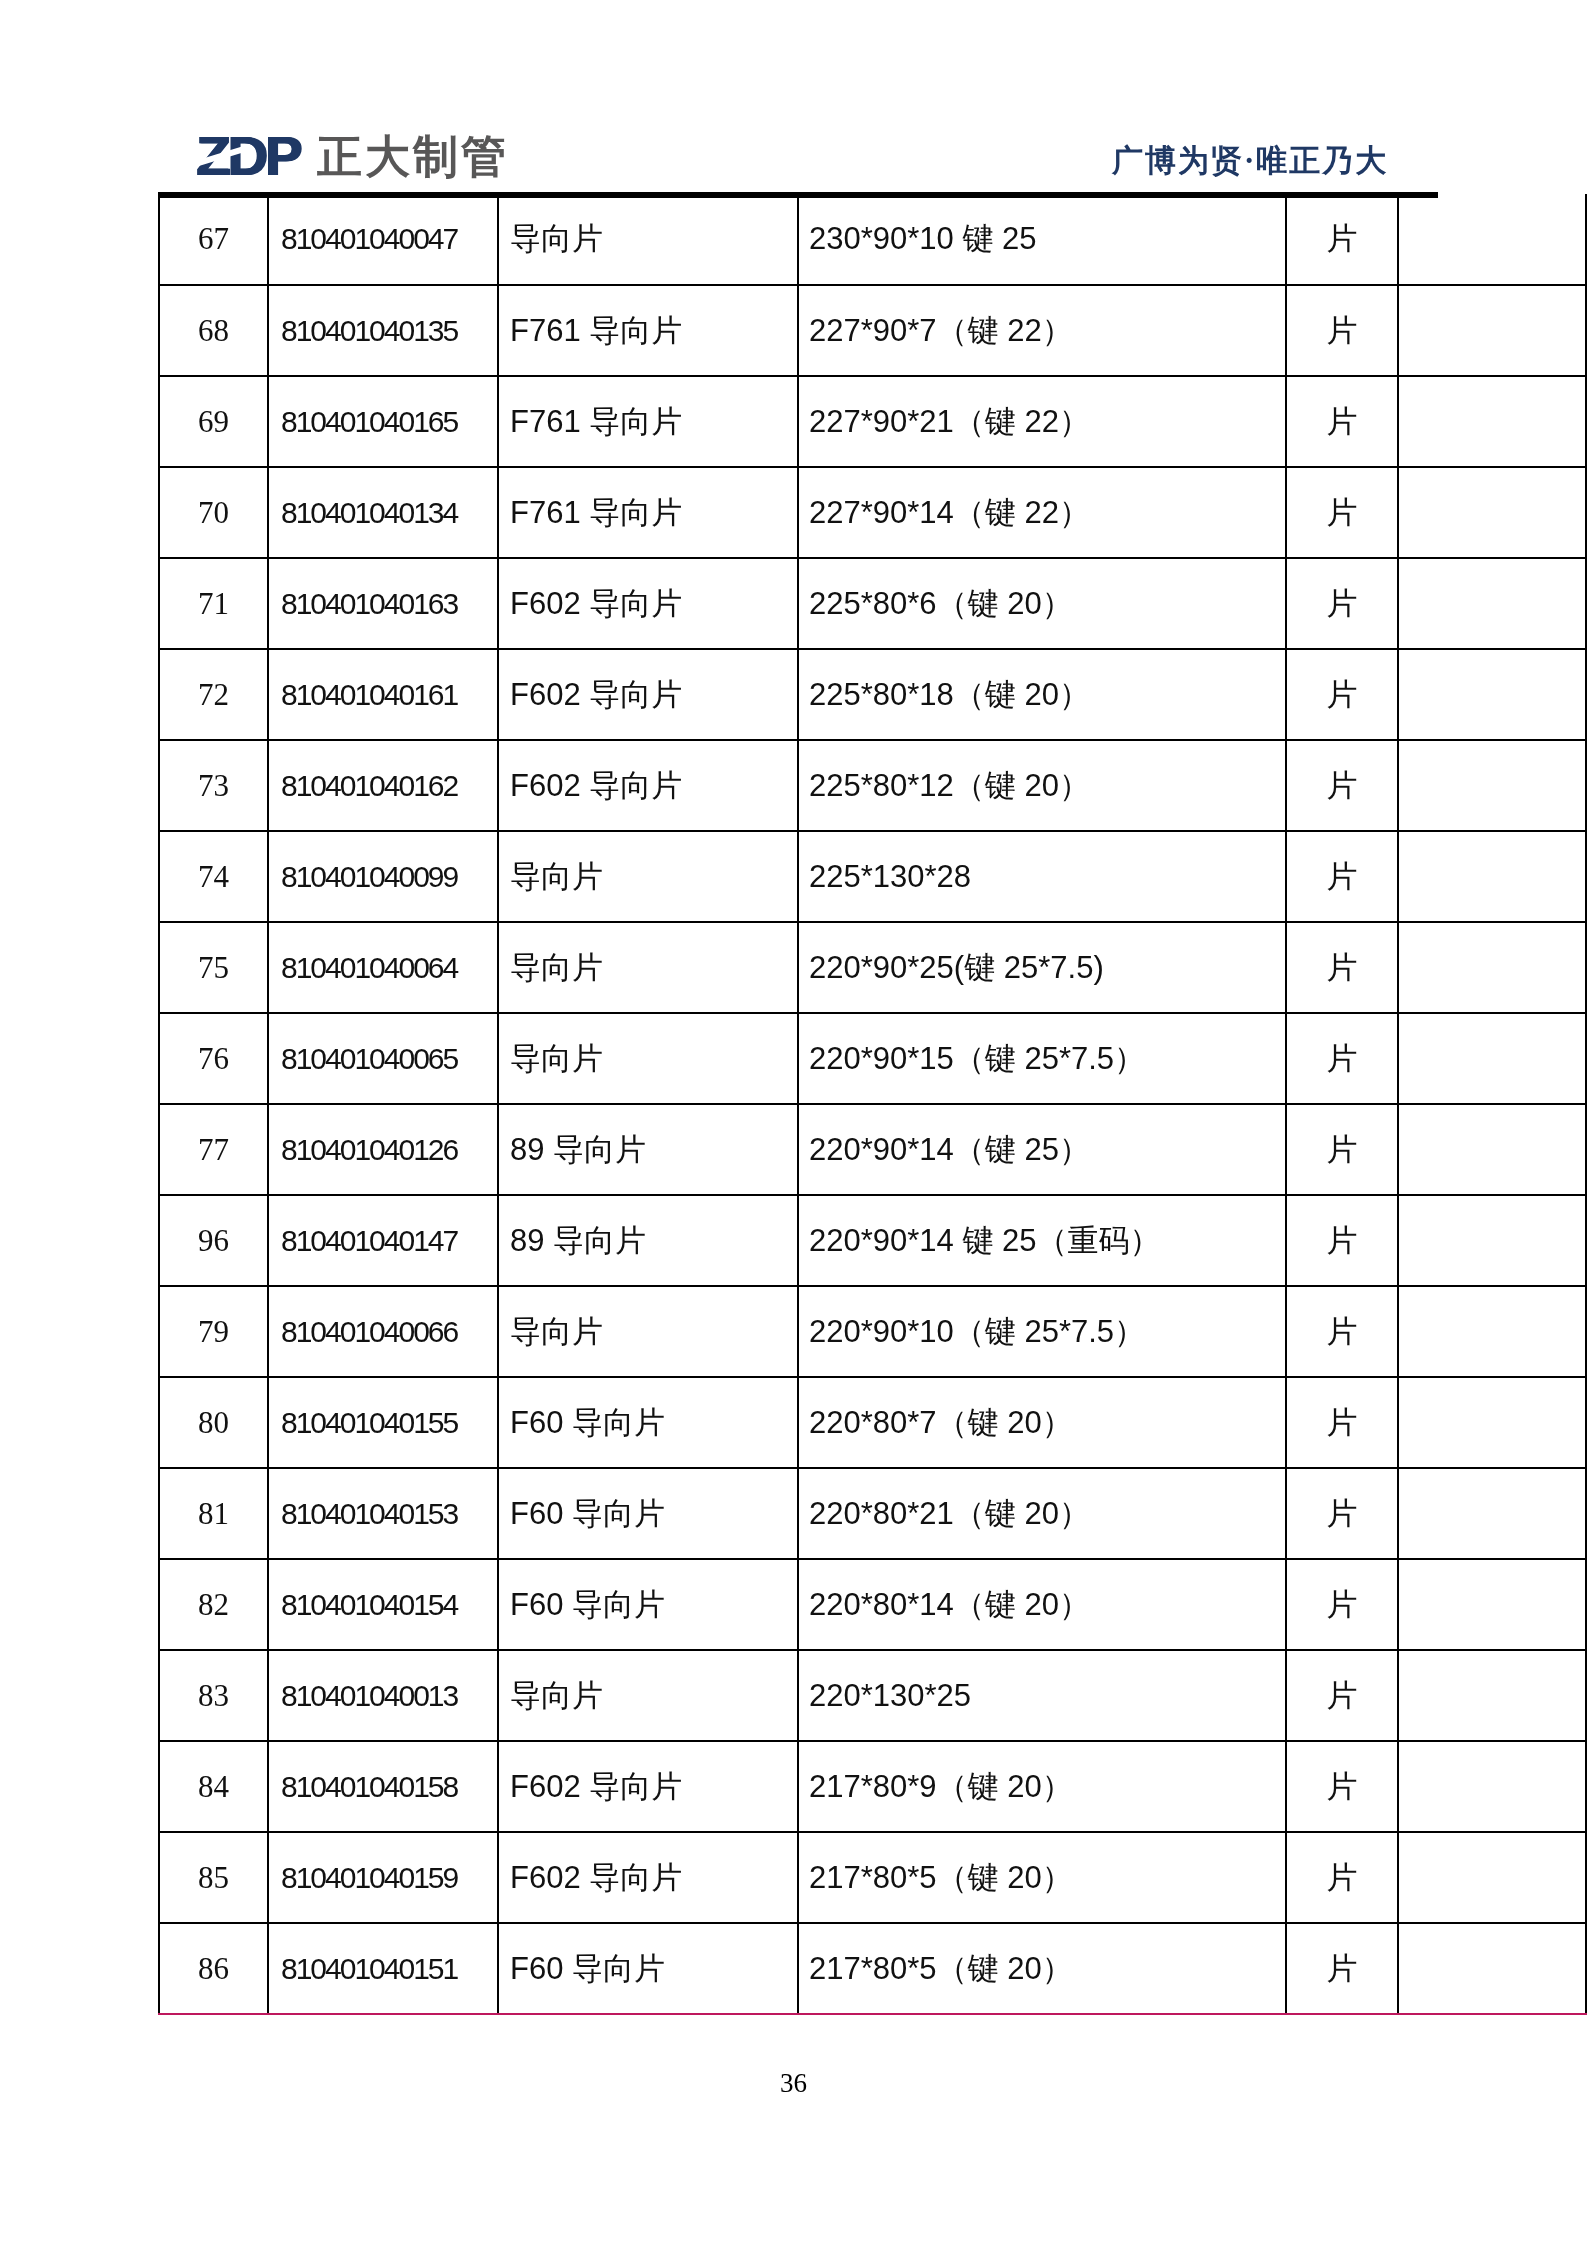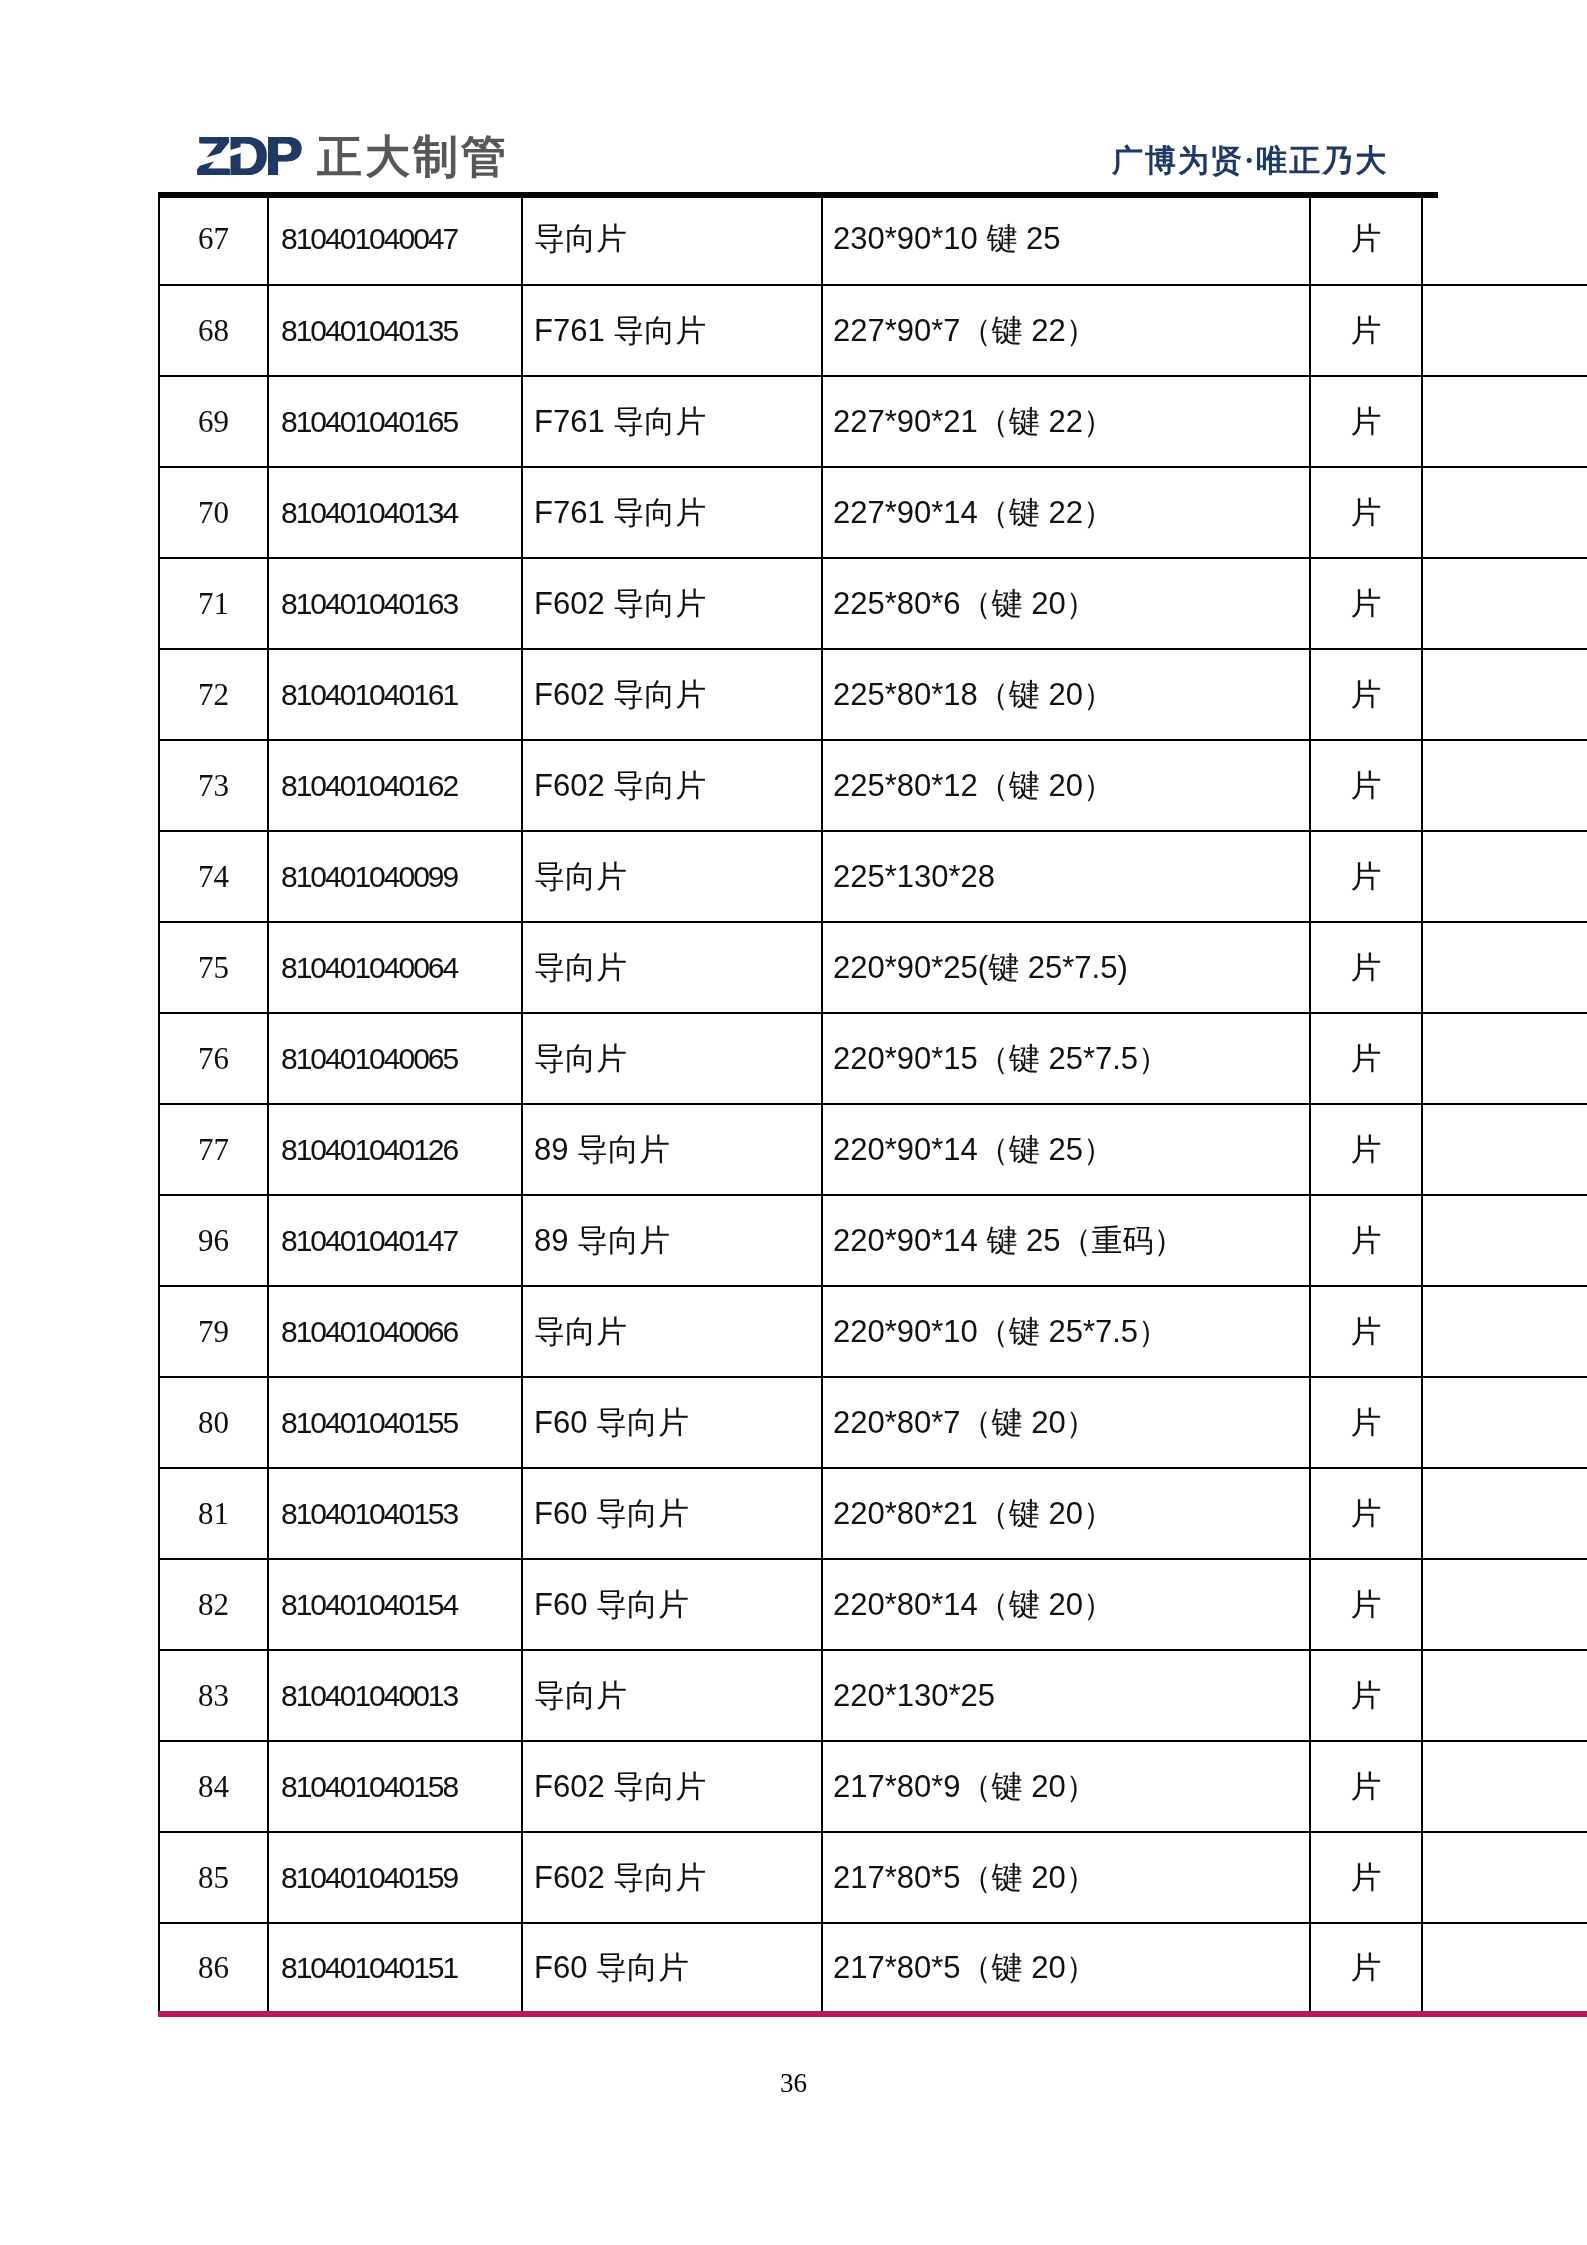--- a/index.html
+++ b/index.html
@@ -81,25 +81,25 @@
     table-layout: fixed;
   }
   .parts-table td {
     border: 2px solid #000;
     height: 91px;
     vertical-align: middle;
     overflow: hidden;
     white-space: nowrap;
   }
   .parts-table tr:first-child td { border-top: none; }
-  .parts-table tr:last-child td { border-bottom: 6px solid #be185d; }
+  .parts-table tr:last-child td { border-bottom: 2px solid #be185d; }
 
   .col-no      { width: 109px; text-align: center;
                  font-family: "Liberation Serif", "DejaVu Serif", serif; font-size: 31px; }
-  .col-code    { width: 254px; padding-left: 12px;
+  .col-code    { width: 230px; padding-left: 12px;
                  font-size: 30px; letter-spacing: -2px; }
   .col-name    { width: 300px; padding-left: 11px; font-size: 31px; }
   .col-spec    { width: 488px; padding-left: 10px; font-size: 31px; }
   .col-unit    { width: 112px; text-align: center; font-size: 31px; }
   .col-remarks { width: 188px; }
 
   
   .footer {
     position: absolute;
     left: 0;

